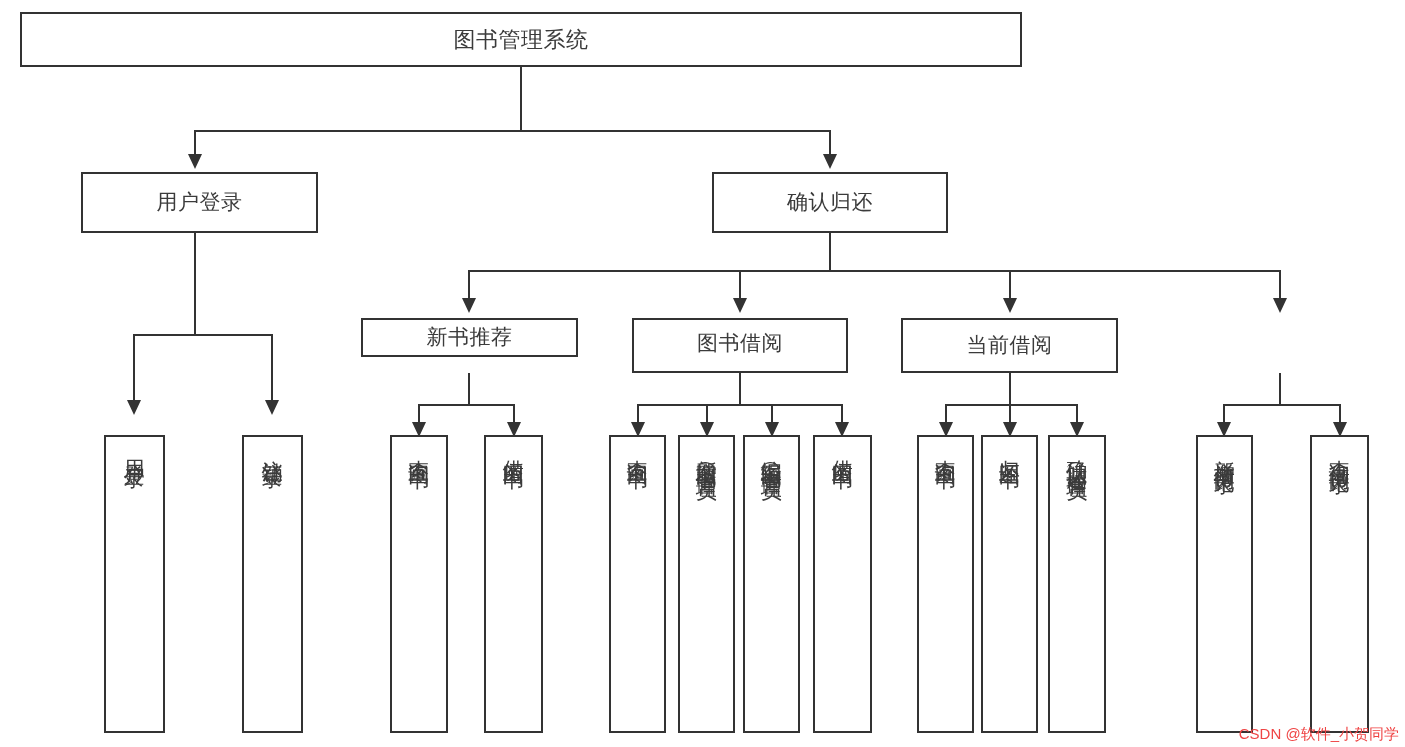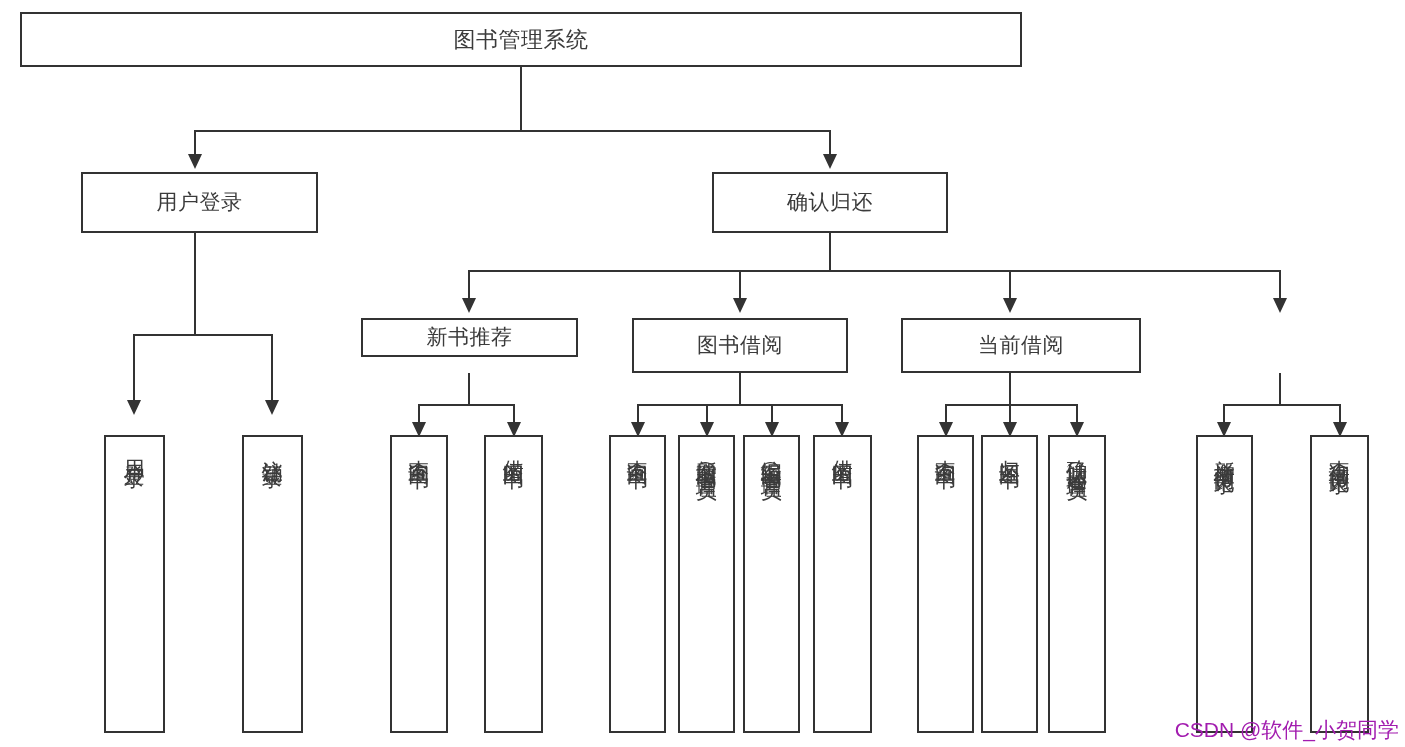--- a/index.html
+++ b/index.html
@@ -45,22 +45,22 @@
     width:0;height:0;
     border-left:7px solid transparent;
     border-right:7px solid transparent;
     border-top:15px solid #333333;
     z-index:2;
   }
   .watermark{
     position:absolute;
     right:6px;
     bottom:3px;
-    font-size:21px;
-    color:#a21caf;
+    font-size:15px;
+    color:#ef4444;
     z-index:5;
     white-space:nowrap;
     font-family:"Liberation Sans","DejaVu Sans",sans-serif;
   }
 </style>
 </head>
 <body>
 
 <div id="canvas">
 
@@ -132,25 +132,25 @@
   </div>
 
   <div class="node h-node" style="left:712px;top:172px;width:236px;height:61px;">
     <span class="lbl">确认归还</span>
   </div>
 
   <div class="node h-node" style="left:361px;top:318px;width:217px;height:39px;">
     <span class="lbl">新书推荐</span>
   </div>
 
-  <div class="node h-node" style="left:632px;top:318px;width:216px;height:55px;">
+  <div class="node h-node" style="left:632px;top:318px;width:216px;height:55px;font-family:Liberation Mono, monospace;">
     <span class="lbl">图书借阅</span>
   </div>
 
-  <div class="node h-node" style="left:901px;top:318px;width:240px;height:55px;">
+  <div class="node h-node" style="left:901px;top:318px;width:217px;height:55px;">
     <span class="lbl">当前借阅</span>
   </div>
 
 
   <div class="node v-node" style="left:104px;top:435px;width:61px;height:298px;">
     <span class="lbl">用户登录</span>
   </div>
 
   <div class="node v-node" style="left:242px;top:435px;width:61px;height:298px;">
     <span class="lbl">注销登录</span>

